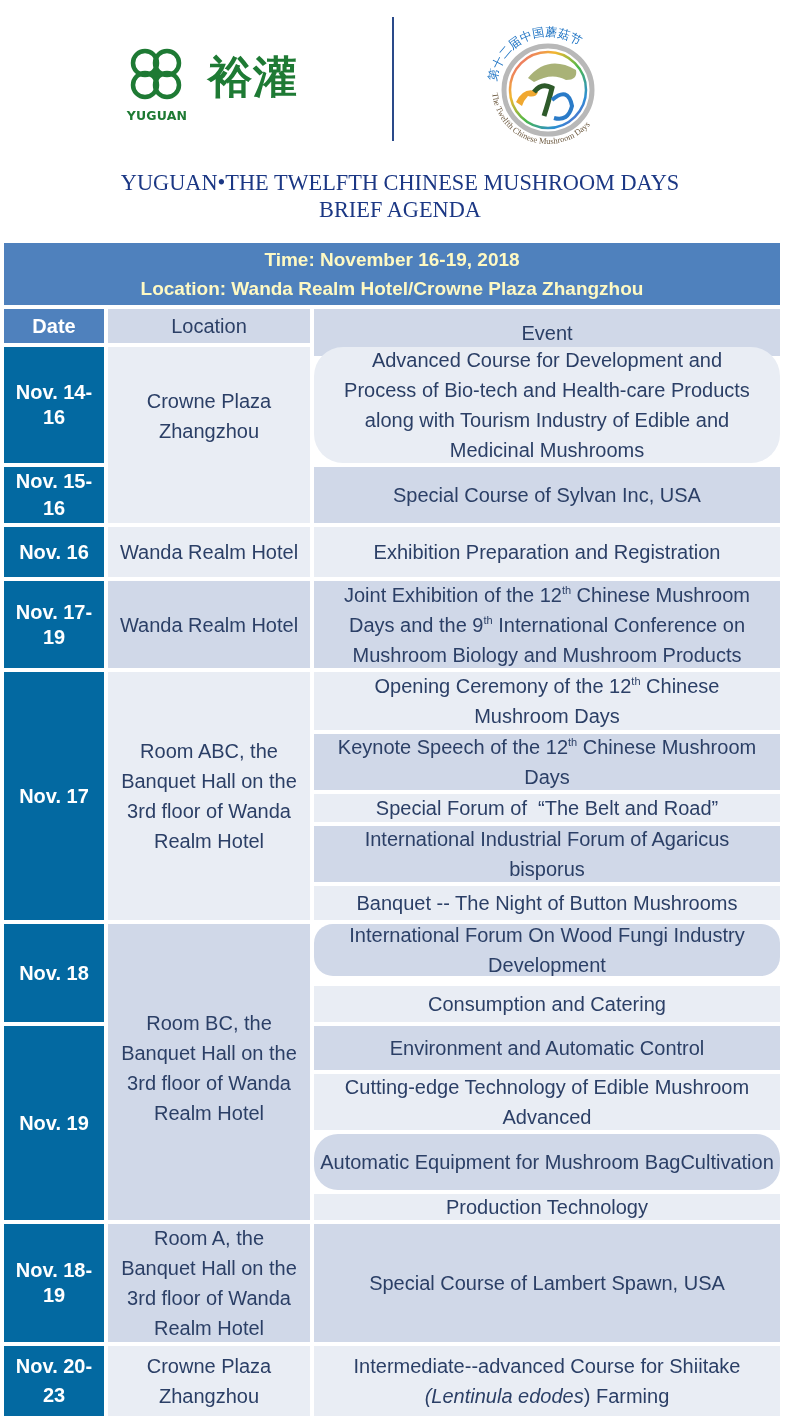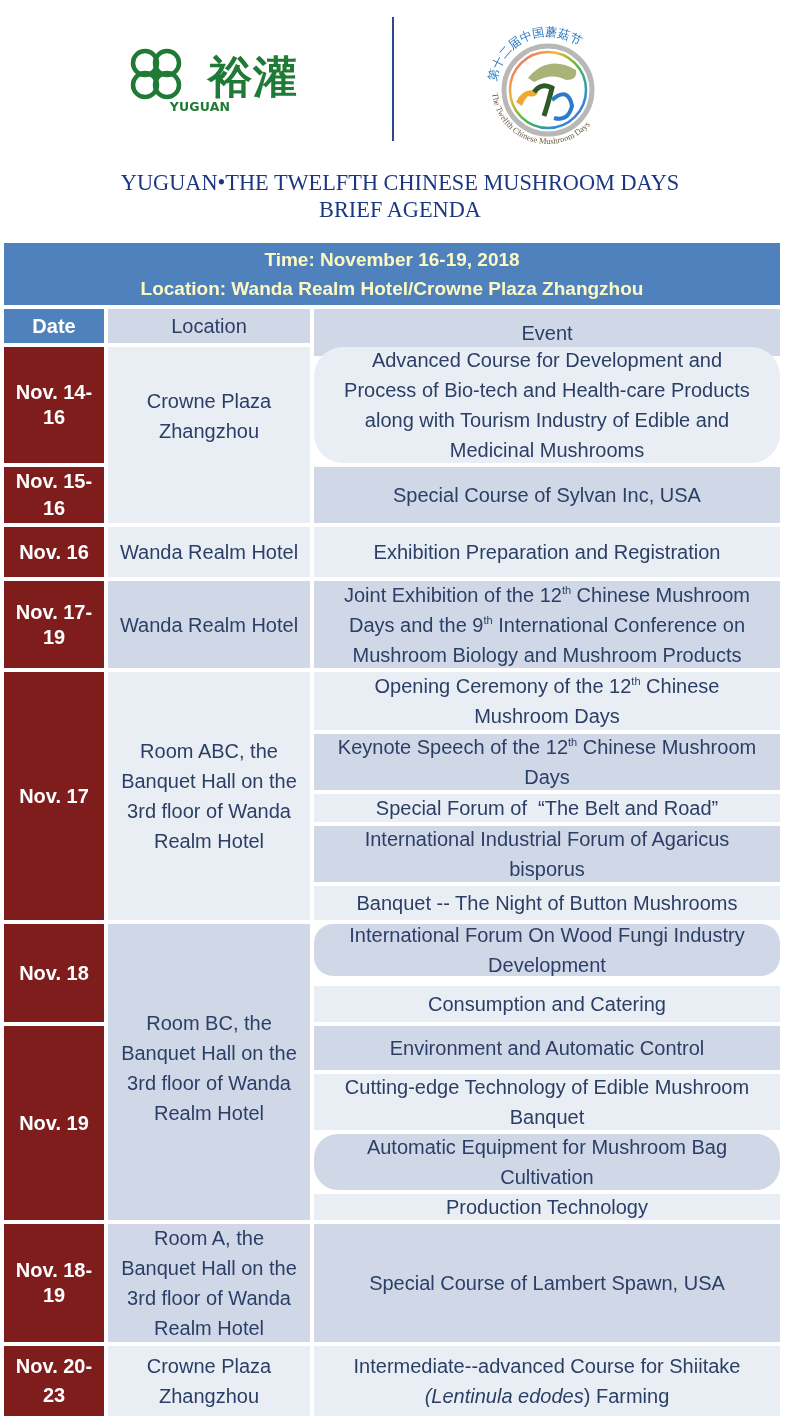--- a/index.html
+++ b/index.html
@@ -2,41 +2,41 @@
 <html><head>
   <meta charset="utf-8">
   <style>
     * { box-sizing: border-box; margin: 0; padding: 0; }
     html, body { width: 800px; height: 1421px; background: #ffffff; overflow: hidden; }
     body { position: relative; font-family: "Liberation Sans", "DejaVu Sans", sans-serif; }
 
     
     .logo-yuguan { position: absolute; left: 128px; top: 40px; width: 190px; height: 85px; }
     .yg-mark { position: absolute; left: 0; top: 6px; width: 56px; height: 56px; }
-    .yg-en { position: absolute; left: -2px; top: 59px; width: 62px; text-align: center;
-             font-family: "DejaVu Sans", sans-serif; font-weight: bold; font-size: 12.5px; color: #1e7a34; letter-spacing: 0.2px; margin-left: 43px; }
+    .yg-en { position: absolute; left: -2px; top: 68px; width: 62px; text-align: center;
+             font-family: "DejaVu Sans", sans-serif; font-weight: bold; font-size: 12.5px; color: #1e7a34; letter-spacing: 0.2px; }
     .yg-cn { position: absolute; left: 80px; top: 12px; font-family: "DejaVu Sans", sans-serif; font-weight: bold;
              font-size: 44px; line-height: 50px; color: #1e7a34; letter-spacing: 1px; }
     .divider { position: absolute; left: 392px; top: 17px; width: 2px; height: 124px; background: #2a4a8a; }
     .logo-festival { position: absolute; left: 478px; top: 26px; width: 140px; height: 122px; }
 
     
     .title { position: absolute; left: 0; top: 169px; width: 800px; text-align: center;
              font-family: "Liberation Serif", "DejaVu Serif", serif; color: #1b3784;
              font-size: 24px; line-height: 27px; transform: scaleX(0.93); transform-origin: center; }
 
     
     .tbl { position: absolute; left: 4px; top: 243px; width: 776px; }
     .cell { position: absolute; display: flex; align-items: center; justify-content: center;
             text-align: center; font-size: 20px; line-height: 30px; color: #2b3f66; }
     .cell span { display: block; }
     .banner { background: #4f81bd; color: #fef9c3; font-weight: bold; font-size: 19px; }
     .hdr-date { background: #4f81bd; color: #ffffff; font-weight: bold; }
     .hdr { background: #d0d8e8; color: #2b3f66; }
-    .date { background: #7f1d1d; color: #ffffff; font-weight: bold; font-size: 20px; line-height: 25px; }
+    .date { background: #0369a1; color: #ffffff; font-weight: bold; font-size: 20px; line-height: 25px; }
     .light { background: #e9edf4; }
     .mid { background: #d0d8e8; }
     sup { font-size: 11px; line-height: 0; vertical-align: super; }
     em { font-style: italic; }
   </style>
 </head>
 <body>
 
 <div class="logo-yuguan">
   <svg class="yg-mark" viewBox="0 0 56 56">
@@ -206,23 +206,23 @@
     <span>Development</span>
   </div>
   <div class="cell light" style="left:310px;top:743px;width:466px;height:36px;">
     <span>Consumption and Catering</span>
   </div>
   <div class="cell mid" style="left:310px;top:783px;width:466px;height:44px;">
     <span>Environment and Automatic Control</span>
   </div>
   <div class="cell light" style="left:310px;top:831px;width:466px;height:56px;flex-direction:column;">
     <span>Cutting-edge Technology of Edible Mushroom</span>
-    <span>Banquet</span>
-  </div>
-  <div class="cell mid" style="left:310px;top:891px;width:466px;height:56px;flex-direction:column;border-radius:24px;">
+    <span>Advanced</span>
+  </div>
+  <div class="cell mid" style="left:310px;top:891px;width:466px;height:56px;flex-direction:row;border-radius:24px;">
     <span>Automatic Equipment for Mushroom Bag</span>
     <span>Cultivation</span>
   </div>
   <div class="cell light" style="left:310px;top:951px;width:466px;height:26px;">
     <span>Production Technology</span>
   </div>
 
   <div class="cell mid" style="left:310px;top:981px;width:466px;height:118px;">
     <span>Special Course of Lambert Spawn, USA</span>
   </div>

